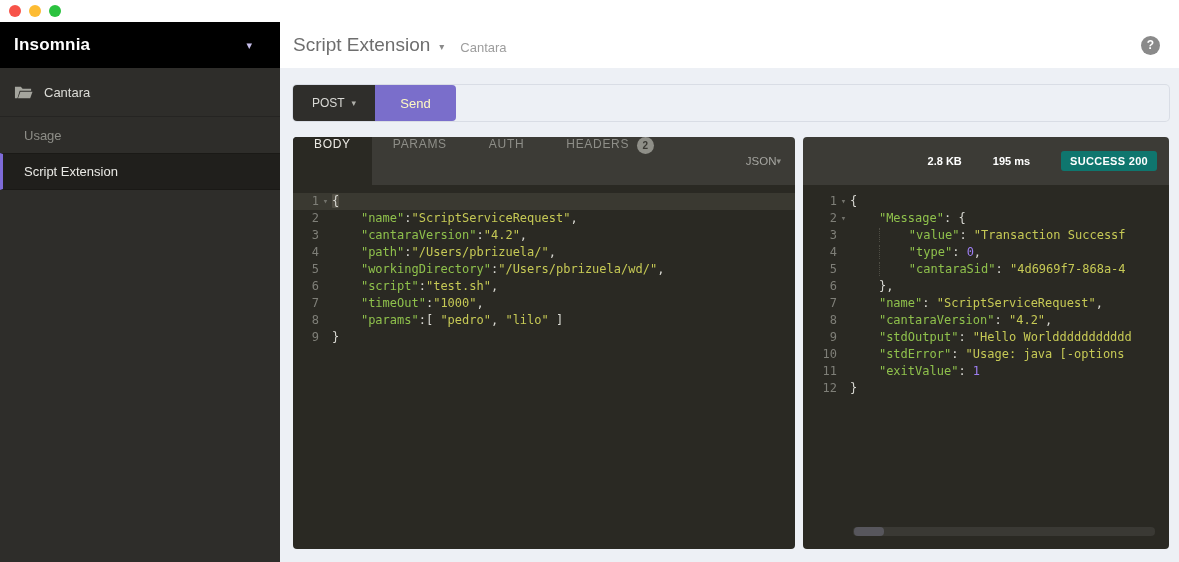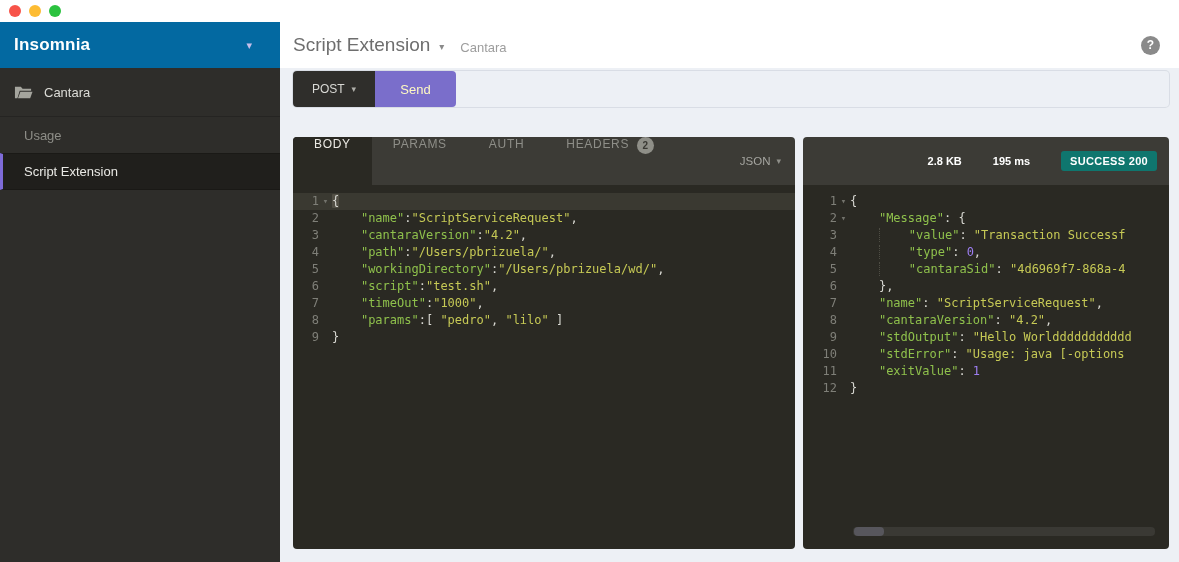--- a/index.html
+++ b/index.html
@@ -9,21 +9,21 @@
     font-family:"Liberation Sans", sans-serif;
   }
   
   .titlebar { position:absolute; top:0; left:0; width:100%; height:22px; background:#ffffff;
     display:flex; align-items:center; padding-left:9px; gap:8px; z-index:5; }
   .dot { width:12px; height:12px; border-radius:50%; }
   .dot.red { background:#f75349; } .dot.yellow { background:#fdbc33; } .dot.green { background:#2bc23f; }
 
   
   .sidebar { position:absolute; left:0; top:22px; width:280px; bottom:0; background:#2e2d2a; }
-  .sb-header { height:46px; background:#0369a1; display:flex; align-items:center; padding:0 28px 0 14px; cursor:pointer; }
+  .sb-header { height:46px; background:#000000; display:flex; align-items:center; padding:0 28px 0 14px; cursor:pointer; }
   .sb-title { font-size:17px; font-weight:bold; color:#ffffff; letter-spacing:0.2px; }
   .sb-caret { margin-left:auto; color:#c7bfea; font-size:11px; }
   .workspace-row { height:48px; display:flex; align-items:center; padding:0 14px; gap:11px;
     color:#dcdcd7; font-size:13px; cursor:pointer; }
   .sb-item { height:37px; display:flex; align-items:center; padding-left:24px; font-size:13px;
     color:#8d8d87; border-top:1px solid rgba(0,0,0,0.18); cursor:pointer; }
   .sb-item.active { background:#201f1c; color:#e9e9e5; border-left:3px solid #7e6bd8;
     padding-left:21px; border-bottom:1px solid rgba(0,0,0,0.18); }
 
   
@@ -31,21 +31,21 @@
   .main-header { height:46px; background:#ffffff; display:flex; align-items:center; padding:0 19px 0 13px; }
   .req-title { font-size:19px; color:#6e6e6e; cursor:pointer; display:flex; align-items:center; }
   .req-caret { color:#8a8a8a; font-size:10px; margin-left:9px; padding-top:3px; }
   .ws-name { font-size:13px; color:#9d9d9d; margin-left:16px; padding-top:4px; }
   .help { margin-left:auto; width:19px; height:19px; border-radius:50%; background:#8a8a8a; color:#fff;
     display:flex; align-items:center; justify-content:center; font-size:12px; font-weight:bold; cursor:pointer; }
 
   .content { position:absolute; top:46px; left:0; right:0; bottom:0; background:#edf0f5; }
 
   
-  .url-bar { position:absolute; left:13px; top:3px; width:876px; height:36px; display:flex;
+  .url-bar { position:absolute; left:13px; top:17px; width:876px; height:36px; display:flex;
     border-radius:4px; box-shadow:0 0 0 1px rgba(200,205,215,0.55); }
   .method-btn { width:82px; background:#2f2e2b; color:#d9d9d5; font-size:12px; border:none;
     display:flex; align-items:center; justify-content:center; gap:7px; border-radius:4px 0 0 4px; cursor:pointer;
     font-family:"Liberation Sans", sans-serif; }
   .method-caret { color:#b0b0ab; font-size:9px; }
   .url-input { flex:1; border:none; outline:none; background:#ffffff; font-size:13px; color:#565656;
     padding:0 14px; font-family:"Liberation Sans", sans-serif; }
   .send-btn { width:81px; background:#7a6ecb; color:#fef9c3; font-size:13px; border:none;
     border-radius:0 4px 4px 0; cursor:pointer; font-family:"Liberation Sans", sans-serif; }
 
@@ -53,21 +53,21 @@
   .panes { position:absolute; left:13px; top:69px; width:876px; bottom:13px; display:flex; gap:8px; }
   .panel { border-radius:4px; overflow:hidden; display:flex; flex-direction:column; }
   .panel.request { width:502px; } .panel.response { flex:1; }
   .tabbar { height:48px; background:#3c3b36; display:flex; align-items:stretch; flex-shrink:0; }
   .tab { display:flex; align-items:flex-start; padding:0 21px; font-size:12px; letter-spacing:0.7px;
     color:#8e8e88; cursor:pointer; }
   .tab.active { background:#2a2923; color:#eceae4; }
   .badge { width:17px; height:17px; border-radius:50%; background:#8f8f88; color:#3a3934; font-size:10px;
     font-weight:bold; display:flex; align-items:center; justify-content:center; margin-left:8px; }
   .content-type { margin-left:auto; margin-right:14px; align-self:center; color:#a5a5a0; font-size:11.5px;
-    display:flex; gap:6px; align-items:center; cursor:pointer; }
+    display:flex; align-items:center; cursor:pointer; }
   .ct-caret { font-size:9px; color:#8f8f89; }
   .meta { margin-left:auto; margin-right:12px; align-self:center; display:flex; gap:31px; align-items:center;
     font-size:11px; font-weight:bold; color:#ffffff; }
   .status-badge { background:#0f766e; color:#ffffff; padding:4px 9px; border-radius:3px; letter-spacing:0.3px; }
 
   
   .editor { flex:1; background:#2a2923; position:relative; padding-top:8px; overflow:hidden;
     font-family:"DejaVu Sans Mono", monospace; font-size:12px; line-height:17px; cursor:text; }
   .line { display:flex; height:17px; white-space:pre; }
   .line.active { background:#3a3931; }

